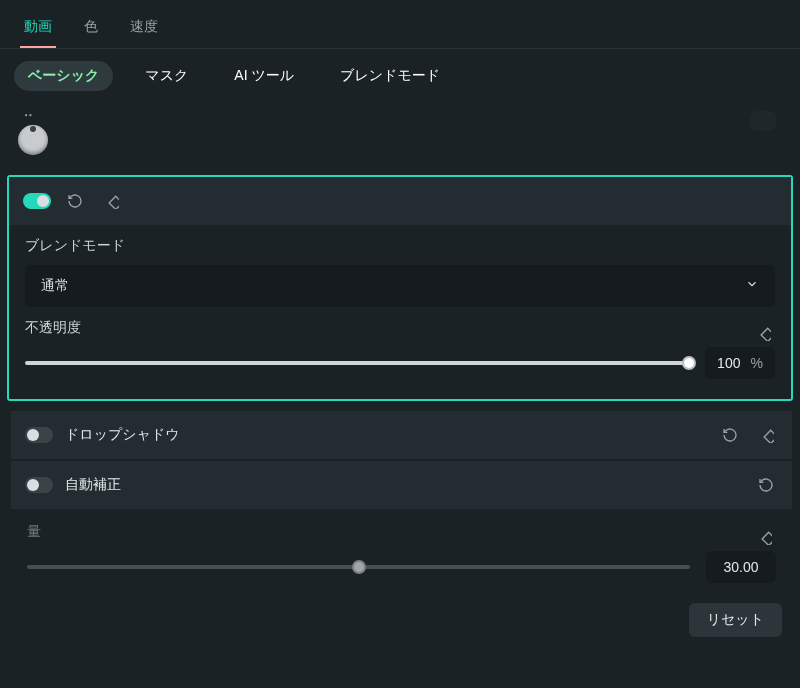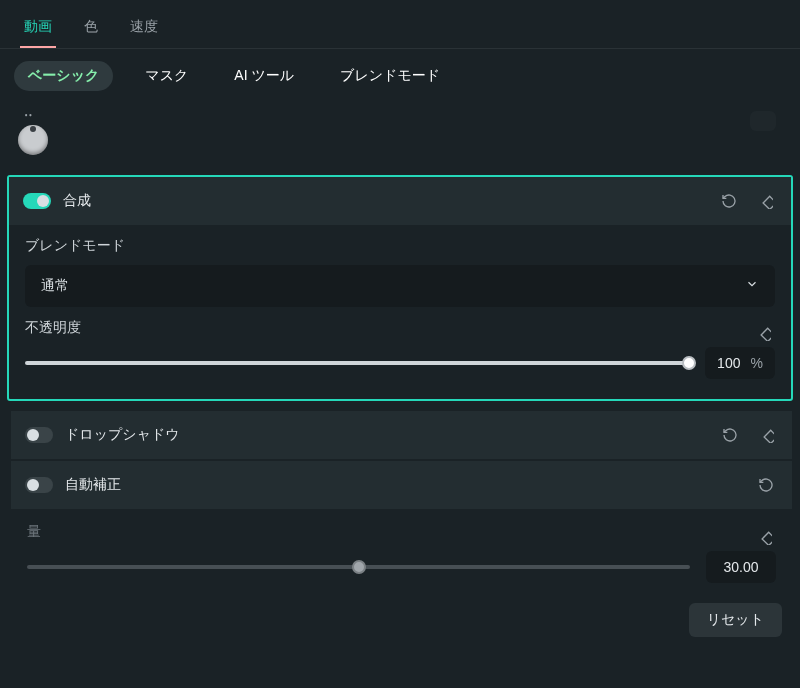--- a/index.html
+++ b/index.html
@@ -221,21 +221,20 @@
 <div class="dots">‥</div>
 <div class="small-corner"></div>
 
 <div class="rotation-row">
   <div class="wheel"></div>
 </div>
 
 <div class="highlight-box">
   <div class="section-header">
     <div class="toggle on"></div>
-    <div class="section-title">合成</div>
     <div class="icon-btn">
       <svg viewBox="0 0 24 24" fill="none" stroke="currentColor" stroke-width="2">
           <path d="M3 12a9 9 0 1 0 3-6.7L3 8"></path>
           <polyline points="3 3 3 8 8 8"></polyline>
         </svg>
     </div>
     <div class="icon-btn">
       <svg viewBox="0 0 24 24" fill="none" stroke="currentColor" stroke-width="2">
           <rect x="12" y="2" width="14" height="14" transform="rotate(45 12 12)"></rect>
         </svg>

